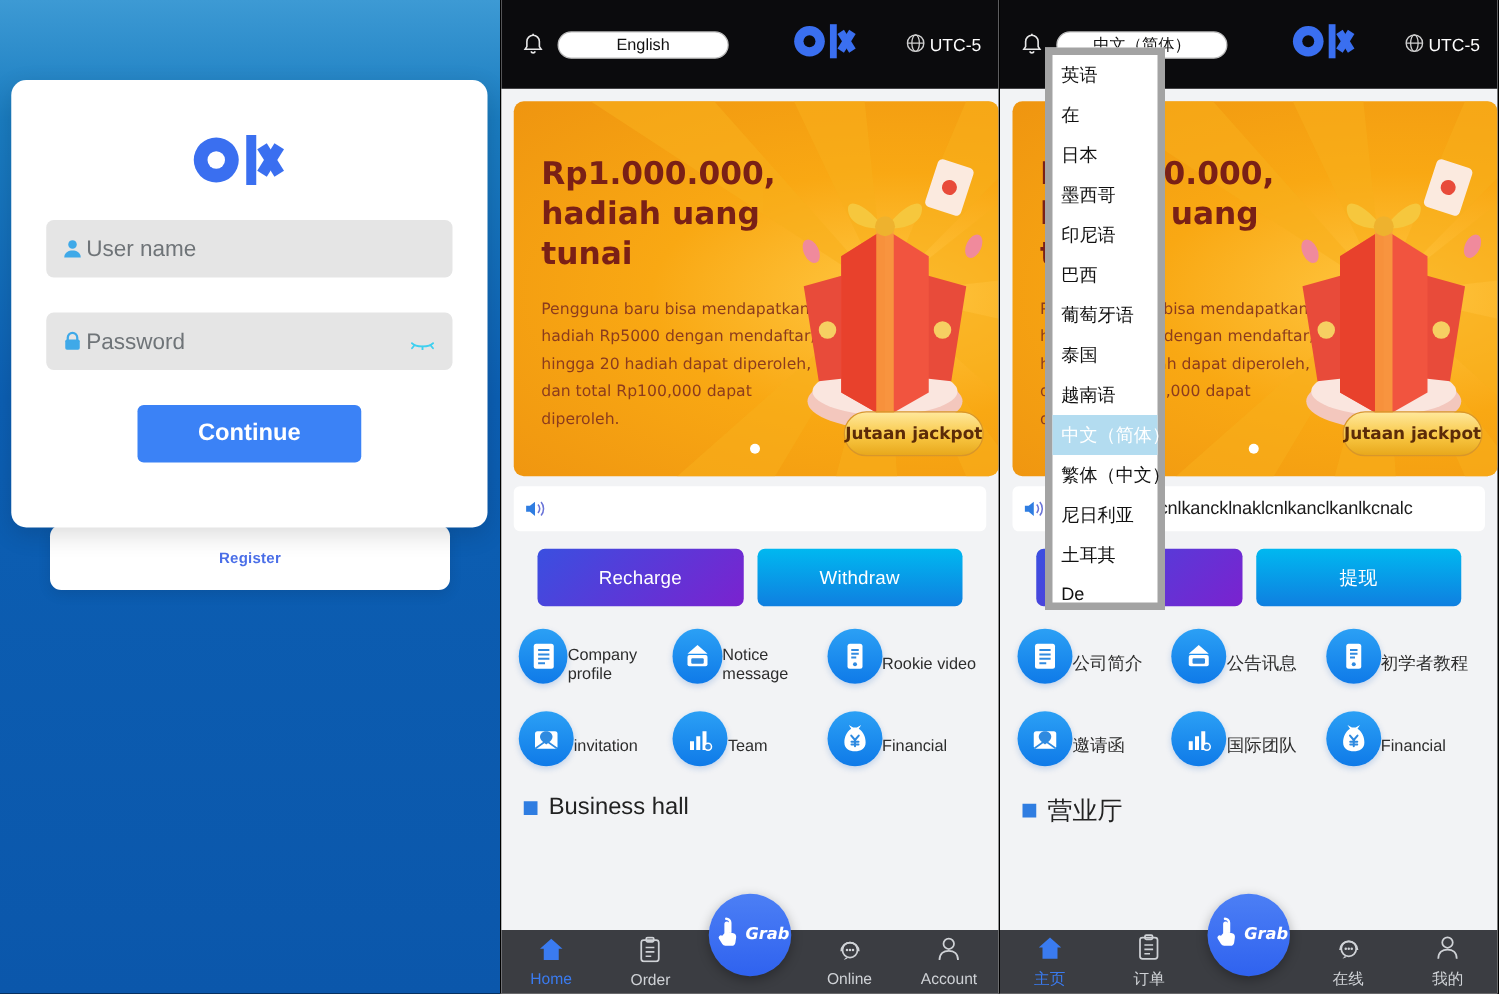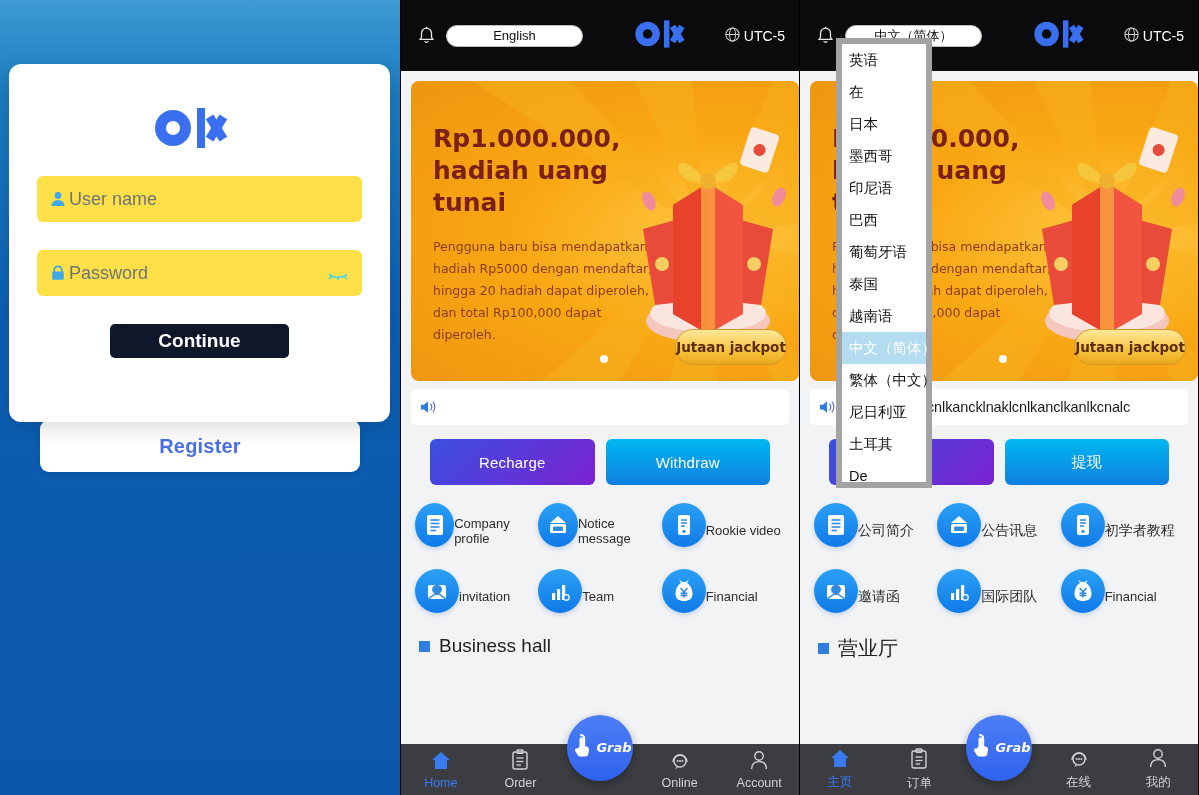--- a/index.html
+++ b/index.html
@@ -22,56 +22,56 @@
   .register-card {
     position: absolute;
     left: 40px; top: 420px;
     width: 320px; height: 52px;
     background: #fff;
     border-radius: 9px;
     display: flex; align-items: center; justify-content: center;
     box-shadow: 0 3px 10px rgba(0,0,0,.10);
   }
   .register-link {
-    color: #4b6fe8; font-weight: 700; font-size: 20px; letter-spacing: .2px;
+    color: #4b6fe8; font-weight: 700; font-size: 12px; letter-spacing: .2px;
   }
   .login-card {
     position: absolute;
     left: 9px; top: 64px;
     width: 381px; height: 358px;
     background: #fff;
     border-radius: 12px;
     box-shadow: 0 6px 20px rgba(0,0,0,.14);
     padding: 28px 28px 0 28px;
   }
   .olx-logo { display:flex; justify-content:center; align-items:center; }
   .olx-logo svg { display:block; }
   .login-logo-wrap { margin-top: 14px; margin-bottom: 26px; }
   .field {
     height: 46px;
-    background: #fde047;
+    background: #e5e5e5;
     border-radius: 6px;
     display: flex; align-items: center;
     padding: 0 12px;
     margin-bottom: 28px;
     position: relative;
   }
   .field .fi { margin-right: 2px; display:flex; align-items:center; }
   .field .ftext {
     font-size: 18px; color: #6f7478; font-weight: 500;
   }
   .eye-toggle {
     position: absolute; right: 14px; top: 50%; transform: translateY(-50%);
     cursor: pointer; display:flex;
   }
   .continue-btn {
     display: block;
-    width: 179px; height: 34px;
+    width: 179px; height: 46px;
     margin: 27px auto 0 auto;
-    background: #0f172a;
+    background: #3b82f6;
     color: #fff;
     border: none; border-radius: 5px;
     font-family: "Liberation Sans", sans-serif;
     font-size: 19px; font-weight: 700;
     cursor: pointer;
   }
 
   
   .panel-app {
     position: relative;

